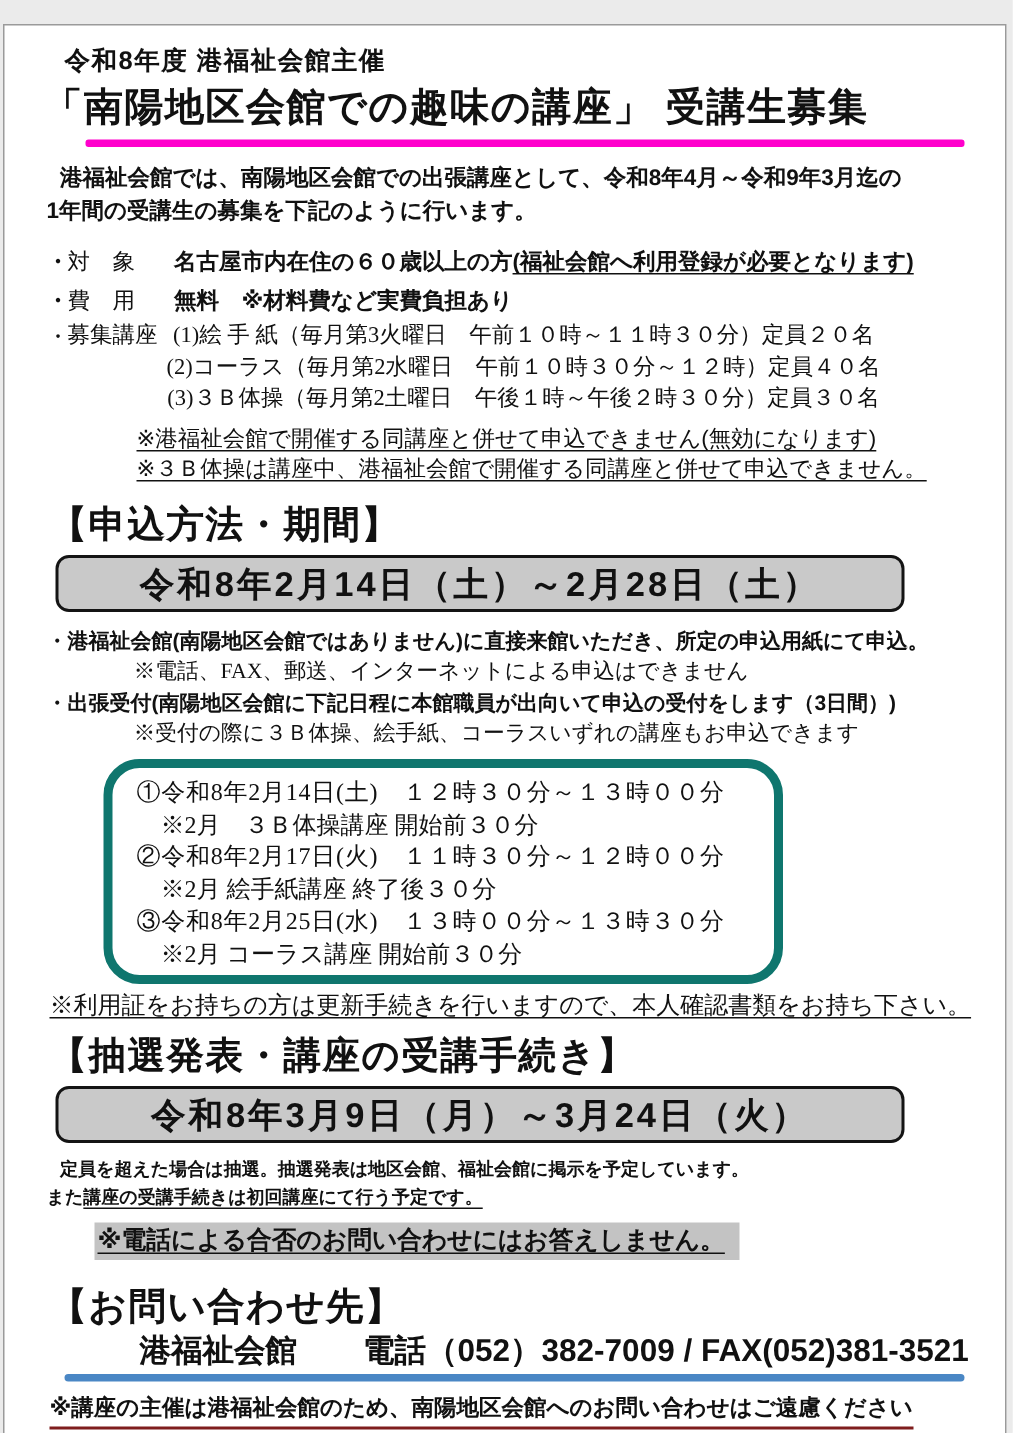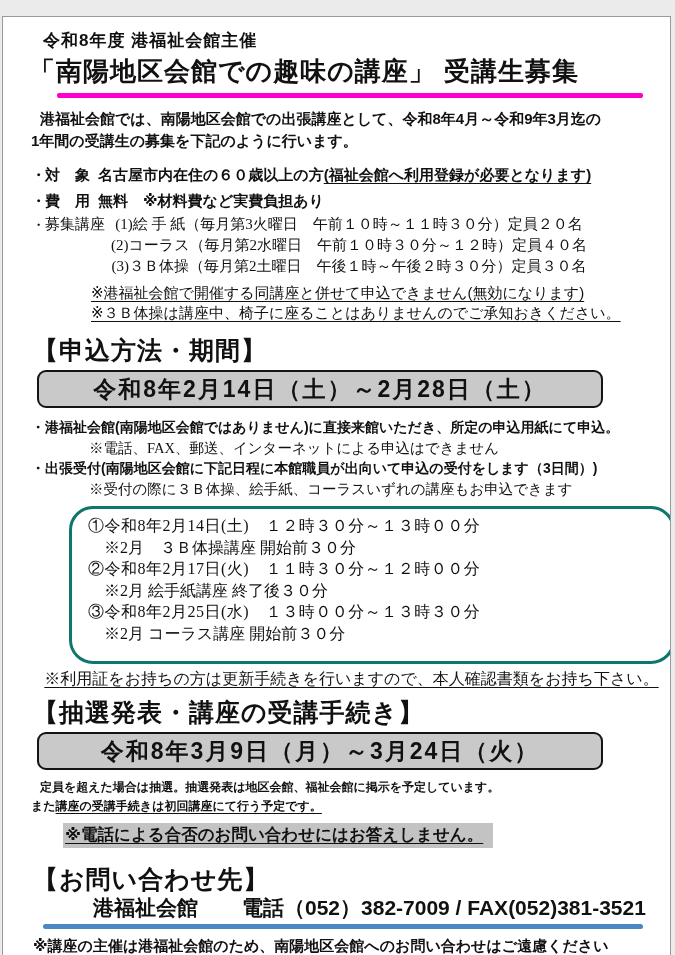--- a/index.html
+++ b/index.html
@@ -14,21 +14,21 @@
   .subtitle { margin:12px 0 0 40px; font-size:17px; font-weight:bold; letter-spacing:1px; }
   .title    { margin:2px 0 0 26px; font-size:26px; font-weight:bold; letter-spacing:1px; white-space:nowrap; }
   .accent-rule { margin:4px 0 0 54px; width:586px; height:5px; background:#ff00cc; border-radius:2px; }
 
   .intro { margin:10px 24px 0 28px; font-size:15px; font-weight:bold; line-height:22px; }
   .intro .l1 { padding-left:9px; }
 
   .details { margin:10px 0 0 28px; font-size:15px; }
   .drow { display:flex; line-height:26px; }
   .drow .bullet { width:14px; font-weight:bold; }
-  .drow .dlabel { font-weight:bold; margin-right:8px; white-space:nowrap; }
+  .drow .dlabel { font-weight:normal; margin-right:26px; white-space:nowrap; }
   .drow.bold-row .dtext { font-weight:bold; }
   .u { text-decoration:underline; text-underline-offset:3px; }
   .courses-row { display:flex; line-height:21px; }
   .courses-row .dlabel { font-weight:normal; margin-right:6px; font-family:"Liberation Serif","DejaVu Serif",serif; }
   .courses-row .bullet { font-weight:normal; }
   .course-list { font-family:"Liberation Serif","DejaVu Serif",serif; font-size:15px;text-align:center; }
   .course-list div { white-space:nowrap; }
 
   .notes { margin:6px 0 0 88px; font-size:15px; line-height:20px; }
   .notes div { text-decoration:underline; text-underline-offset:3px; white-space:nowrap; }
@@ -40,49 +40,49 @@
     background:#c9c9c9; border:2px solid #141414; border-radius:9px;
     text-align:center; font-size:23px; font-weight:bold; letter-spacing:2px;
     line-height:34px;
   }
 
   .apply-list { margin:9px 0 0 28px; font-size:14px; line-height:20.5px; }
   .apply-list .b { font-weight:bold; white-space:nowrap; }
   .apply-list .n { margin-left:58px; font-family:"Liberation Serif","DejaVu Serif",serif; font-size:14.5px; white-space:nowrap; }
 
   .schedule-box {
-    margin:7px 0 0 66px; width:606px;
-    border:3px solid #0f766e; border-radius:24px;
-    padding:6px 0 17px 16px;
+    margin:7px 0 0 66px; width:453px;
+    border:6px solid #0f766e; border-radius:24px;
+    padding:6px 0 3px 16px;
     font-family:"Liberation Serif","DejaVu Serif",serif; font-size:16px; line-height:21.5px;
   }
   .schedule-box .sd { white-space:nowrap; letter-spacing:0.5px; }
   .schedule-box .sn { margin-left:16px; white-space:nowrap; }
 
-  .license-note { margin:5px 0 0 30px; font-family:"Liberation Serif","DejaVu Serif",serif; font-size:16px; line-height:20px;text-align:center; }
+  .license-note { margin:5px 0 0 30px; font-family:"Liberation Serif","DejaVu Serif",serif; font-size:16px; line-height:20px; }
   .license-note span { text-decoration:underline; text-underline-offset:3px; white-space:nowrap; }
 
   .lottery-para { margin:8px 20px 0 28px; font-size:12px; font-weight:bold; line-height:19px; }
   .lottery-para .pl1 { padding-left:9px; }
   .lottery-para .u2 { text-decoration:underline; text-underline-offset:3px; }
 
   .phone-note-wrap { margin:7px 0 0 60px; }
   .phone-note {
     display:inline-block; background:#c3c3c3; font-size:16.5px; font-weight:bold;
     text-decoration:underline; text-underline-offset:3px; padding:1px 10px 2px 2px;
   }
 
   .contact-line { margin:0 0 0 90px; font-size:21px; font-weight:bold; white-space:nowrap; }
   .contact-line .gap { display:inline-block; width:44px; }
   .blue-rule { margin:2px 0 0 40px; width:600px; height:5px; background:#4a87c5; border-radius:3px; }
 
   .final-note-wrap { margin:8px 0 0 30px; }
   .final-note {
     display:inline-block; font-size:15px; font-weight:bold;
-    border-bottom:2px solid #ec4899; padding-bottom:3px; white-space:nowrap;
+    border-bottom:2px solid #7f1d1d; padding-bottom:3px; white-space:nowrap;
   }
 </style>
 </head>
 <body>
 
 <div class="page">
 
   <div class="subtitle gothic">令和8年度 港福祉会館主催</div>
   <div class="title gothic">「南陽地区会館での趣味の講座」 受講生募集</div>
   <div class="accent-rule"></div>
@@ -109,21 +109,21 @@
       <span class="course-list">
         <div>(1)絵 手 紙（毎月第3火曜日　午前１０時～１１時３０分）定員２０名</div>
         <div>(2)コーラス（毎月第2水曜日　午前１０時３０分～１２時）定員４０名</div>
         <div>(3)３Ｂ体操（毎月第2土曜日　午後１時～午後２時３０分）定員３０名</div>
       </span>
     </div>
   </div>
 
   <div class="notes">
     <div>※港福祉会館で開催する同講座と併せて申込できません(無効になります)</div>
-    <div>※３Ｂ体操は講座中、椅子に座ることはありませんのでご承知おきください。</div>
+    <div>※３Ｂ体操は講座中、港福祉会館で開催する同講座と併せて申込できません。</div>
   </div>
 
   <div class="sec-heading">【申込方法・期間】</div>
   <div class="period-box">令和8年2月14日（土）～2月28日（土）</div>
 
   <div class="apply-list">
     <div class="b">・港福祉会館(南陽地区会館ではありません)に直接来館いただき、所定の申込用紙にて申込。</div>
     <div class="n">※電話、FAX、郵送、インターネットによる申込はできません</div>
     <div class="b">・出張受付(南陽地区会館に下記日程に本館職員が出向いて申込の受付をします（3日間）)</div>
     <div class="n">※受付の際に３Ｂ体操、絵手紙、コーラスいずれの講座もお申込できます</div>

